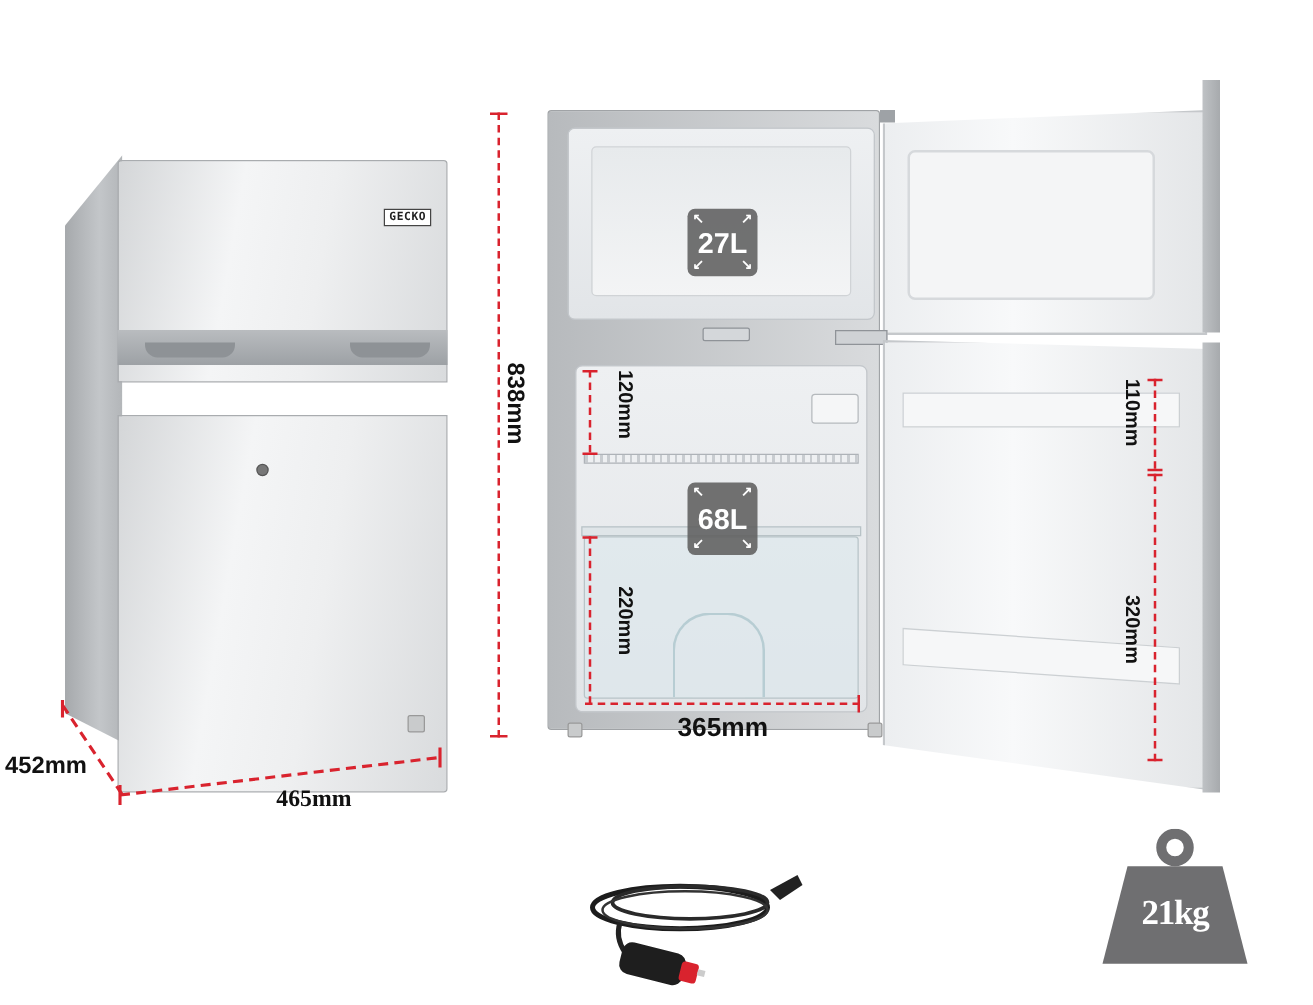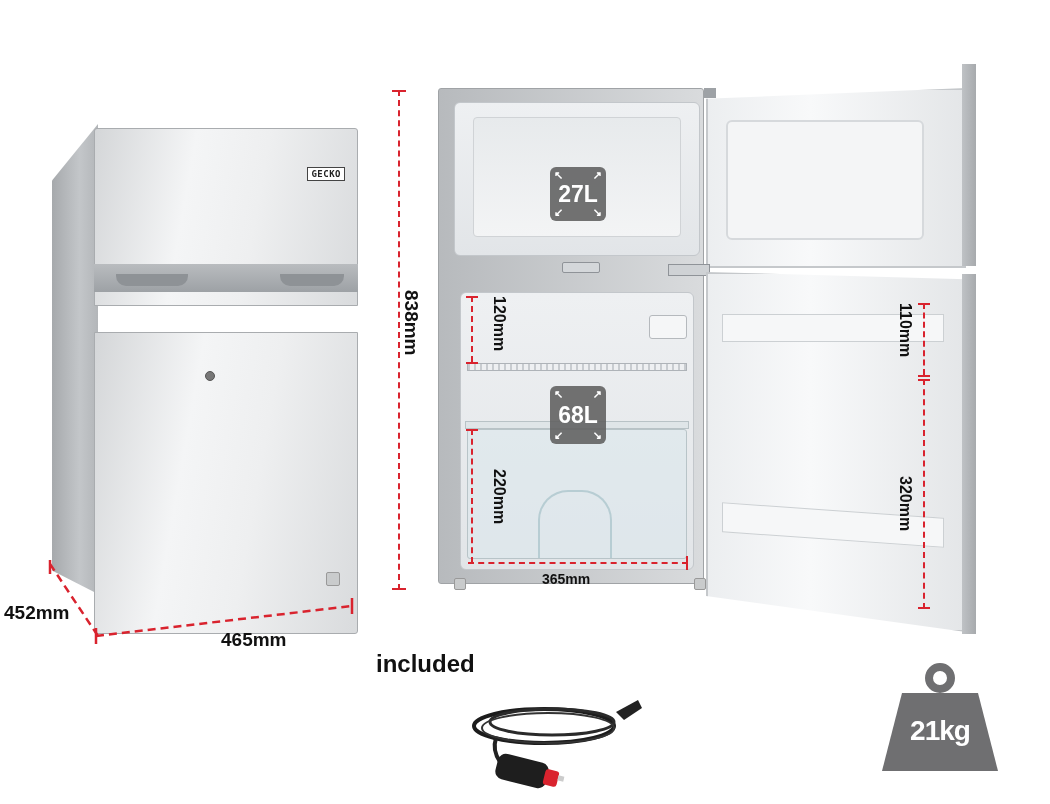--- a/index.html
+++ b/index.html
@@ -60,21 +60,21 @@
   <div class="abs dash-v" style="left:8px;top:0;height:500px;"></div>
   <div class="abs tick-h" style="left:2px;top:498px;width:14px;"></div>
   <div class="abs dim rot" style="left:32px;top:200px;font-size:19px;">838mm</div>
 </div>
 
 <svg class="abs" style="left:90px;top:596px;" width="270" height="50">
   <line x1="6" y1="40" x2="262" y2="10" stroke="#d9232e" stroke-width="2.5" stroke-dasharray="8,5"></line>
   <line x1="6" y1="32" x2="6" y2="48" stroke="#d9232e" stroke-width="2.5"></line>
   <line x1="262" y1="2" x2="262" y2="18" stroke="#d9232e" stroke-width="2.5"></line>
 </svg>
-<div class="abs dim" style="left:221px;top:629px;font-size:19px;">465mm</div>
+<div class="abs dim" style="left:221px;top:629px;font-size:19px;font-family:Liberation Serif, serif;">465mm</div>
 
 <svg class="abs" style="left:40px;top:560px;" width="70" height="90">
   <line x1="10" y1="4" x2="58" y2="76" stroke="#d9232e" stroke-width="2.5" stroke-dasharray="8,5"></line>
   <line x1="10" y1="0" x2="10" y2="14" stroke="#d9232e" stroke-width="2.5"></line>
 </svg>
 <div class="abs dim" style="left:4px;top:602px;font-size:19px;">452mm</div>
 
 <div class="abs" style="left:438px;top:88px;width:540px;height:560px;">
 
   <div class="abs of-shell" style="left:0;top:0;width:264px;height:494px;border-radius:3px;"></div>
@@ -134,46 +134,45 @@
 <div class="abs" style="left:466px;top:429px;width:40px;height:136px;">
   <div class="abs tick-h" style="left:0;top:0;width:12px;"></div>
   <div class="abs dash-v" style="left:5px;top:0;height:134px;"></div>
   <div class="abs dim rot" style="left:42px;top:40px;font-size:16px;">220mm</div>
 </div>
 
 <div class="abs" style="left:468px;top:556px;width:222px;height:16px;">
   <div class="abs dash-h" style="left:0;top:6px;width:220px;"></div>
   <div class="abs tick-v" style="left:218px;top:0;height:14px;"></div>
 </div>
-<div class="abs dim" style="left:542px;top:571px;font-size:14px;">365mm</div>
+<div class="abs dim" style="left:542px;top:571px;font-size:21px;">365mm</div>
 
 <div class="abs" style="left:918px;top:303px;width:14px;height:310px;">
   <div class="abs tick-h" style="left:0;top:0;width:12px;"></div>
   <div class="abs dash-v" style="left:5px;top:0;height:72px;"></div>
   <div class="abs tick-h" style="left:0;top:72px;width:12px;"></div>
   <div class="abs tick-h" style="left:0;top:76px;width:12px;"></div>
   <div class="abs dash-v" style="left:5px;top:76px;height:230px;"></div>
   <div class="abs tick-h" style="left:0;top:304px;width:12px;"></div>
 </div>
 <div class="abs dim rot" style="left:914px;top:303px;font-size:16px;">110mm</div>
 <div class="abs dim rot" style="left:914px;top:476px;font-size:16px;">320mm</div>
 
 <div class="abs heading" style="left:376px;top:651px;">
-  <div>included</div>
 </div>
 <svg class="abs" style="left:466px;top:690px;" width="180" height="110" viewBox="0 0 180 110">
   <ellipse cx="78" cy="36" rx="70" ry="17" fill="none" stroke="#1c1c1c" stroke-width="4"></ellipse>
   <ellipse cx="86" cy="32" rx="62" ry="13" fill="none" stroke="#2a2a2a" stroke-width="3"></ellipse>
   <ellipse cx="82" cy="38" rx="66" ry="15" fill="none" stroke="#333" stroke-width="2"></ellipse>
   <path d="M150 22 L172 10 L176 18 L158 30 Z" fill="#222"></path>
   <path d="M30 48 Q26 60 34 72" stroke="#222" stroke-width="4" fill="none"></path>
   <rect x="30" y="68" width="52" height="26" rx="8" fill="#1e1e1e" transform="rotate(14 56 81)"></rect>
   <rect x="78" y="80" width="14" height="16" rx="3" fill="#d9232e" transform="rotate(14 85 88)"></rect>
   <rect x="92" y="86" width="6" height="5" fill="#ccc" transform="rotate(14 95 88)"></rect>
 </svg>
 
 <div class="abs" style="left:880px;top:663px;width:120px;height:110px;">
   <svg class="abs" style="left:0;top:0;" width="120" height="110" viewBox="0 0 120 110">
     <circle cx="60" cy="15" r="11" fill="none" stroke="#6f6f71" stroke-width="8"></circle>
     <polygon points="22,30 98,30 118,108 2,108" fill="#6f6f71"></polygon>
   </svg>
-  <div class="abs" style="left:0;top:52px;width:120px;text-align:center;color:#fff;font-family:Liberation Sans, sans-serif;font-weight:bold;font-size:28px;letter-spacing:-1px;">21kg</div>
+  <div class="abs" style="left:0;top:52px;width:120px;text-align:center;color:#fff;font-family:Liberation Serif, serif;font-weight:bold;font-size:28px;letter-spacing:-1px;">21kg</div>
 </div>
 
 </body></html>

